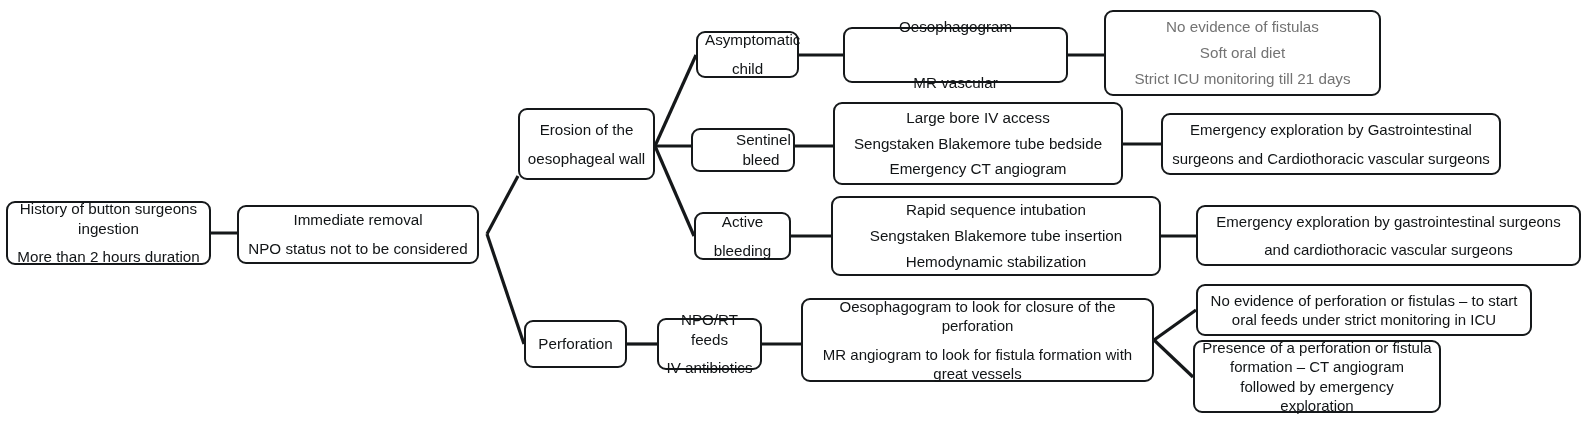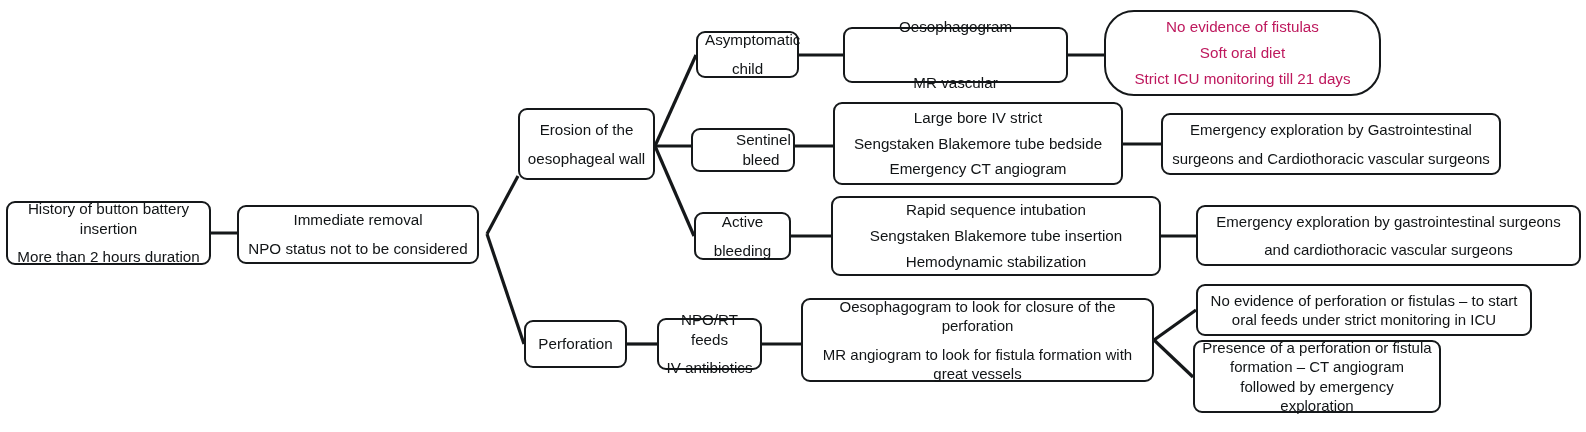--- a/index.html
+++ b/index.html
@@ -67,21 +67,21 @@
       <path d="M 1123 144 L 1161 144" stroke="#15181a" stroke-width="3.2" fill="none" stroke-linecap="butt"></path>
       <path d="M 791 236 L 831 236" stroke="#15181a" stroke-width="3.2" fill="none" stroke-linecap="butt"></path>
       <path d="M 1161 236 L 1196 236" stroke="#15181a" stroke-width="3.2" fill="none" stroke-linecap="butt"></path>
       <path d="M 627 344 L 657 344" stroke="#15181a" stroke-width="3.2" fill="none" stroke-linecap="butt"></path>
       <path d="M 762 344 L 801 344" stroke="#15181a" stroke-width="3.2" fill="none" stroke-linecap="butt"></path>
       <path d="M 1154 340 L 1196 310" stroke="#15181a" stroke-width="3.2" fill="none" stroke-linecap="butt"></path>
       <path d="M 1154 340 L 1193 377" stroke="#15181a" stroke-width="3.2" fill="none" stroke-linecap="butt"></path>
     </svg>
   <div id="nodes">
       <div class="node gap-wide" style="left: 6px; top: 201px; width: 205px; height: 64px; border-color: rgb(21, 24, 26); color: rgb(17, 20, 22);">
-        <span class="line">History of button battery insertion</span>
+        <span class="line">History of button surgeons ingestion</span>
         <span class="line">More than 2 hours duration</span>
       </div>
       <div class="node gap-wide" style="left: 237px; top: 205px; width: 242px; height: 59px; border-color: rgb(21, 24, 26); color: rgb(17, 20, 22);">
         <span class="line">Immediate removal</span>
         <span class="line">NPO status not to be considered</span>
       </div>
       <div class="node gap-wide" style="left: 518px; top: 108px; width: 137px; height: 72px; border-color: rgb(21, 24, 26); color: rgb(17, 20, 22);">
         <span class="line">Erosion of the</span>
         <span class="line">oesophageal wall</span>
       </div>
@@ -100,27 +100,27 @@
         <span class="line">bleeding</span>
       </div>
       <div class="node gap-wide" style="left: 657px; top: 318px; width: 105px; height: 52px; border-color: rgb(21, 24, 26); color: rgb(17, 20, 22);">
         <span class="line">NPO/RT feeds</span>
         <span class="line">IV antibiotics</span>
       </div>
       <div class="node gap-wide" style="left: 843px; top: 27px; width: 225px; height: 56px; border-color: rgb(21, 24, 26); color: rgb(17, 20, 22); gap: 27px;">
         <span class="line">Oesophagogram</span>
         <span class="line">MR vascular</span>
       </div>
-      <div class="node gap-mid" style="left: 1104px; top: 10px; width: 277px; height: 86px; border-color: rgb(21, 24, 26); color: #be185d; border-radius: 30px;">
+      <div class="node gap-mid" style="left: 1104px; top: 10px; width: 277px; height: 86px; border-color: rgb(21, 24, 26); color: #737373;">
         <span class="line">No evidence of fistulas</span>
         <span class="line">Soft oral diet</span>
         <span class="line">Strict ICU monitoring till 21 days</span>
       </div>
       <div class="node gap-mid" style="left: 833px; top: 102px; width: 290px; height: 83px; border-color: rgb(21, 24, 26); color: rgb(17, 20, 22);">
-        <span class="line">Large bore IV strict</span>
+        <span class="line">Large bore IV access</span>
         <span class="line">Sengstaken Blakemore tube bedside</span>
         <span class="line">Emergency CT angiogram</span>
       </div>
       <div class="node gap-wide sm" style="left: 1161px; top: 113px; width: 340px; height: 62px; border-color: rgb(21, 24, 26); color: rgb(17, 20, 22);">
         <span class="line">Emergency exploration by Gastrointestinal</span>
         <span class="line">surgeons and Cardiothoracic vascular surgeons</span>
       </div>
       <div class="node gap-mid" style="left: 831px; top: 196px; width: 330px; height: 80px; border-color: rgb(21, 24, 26); color: rgb(17, 20, 22);">
         <span class="line">Rapid sequence intubation</span>
         <span class="line">Sengstaken Blakemore tube insertion</span>

